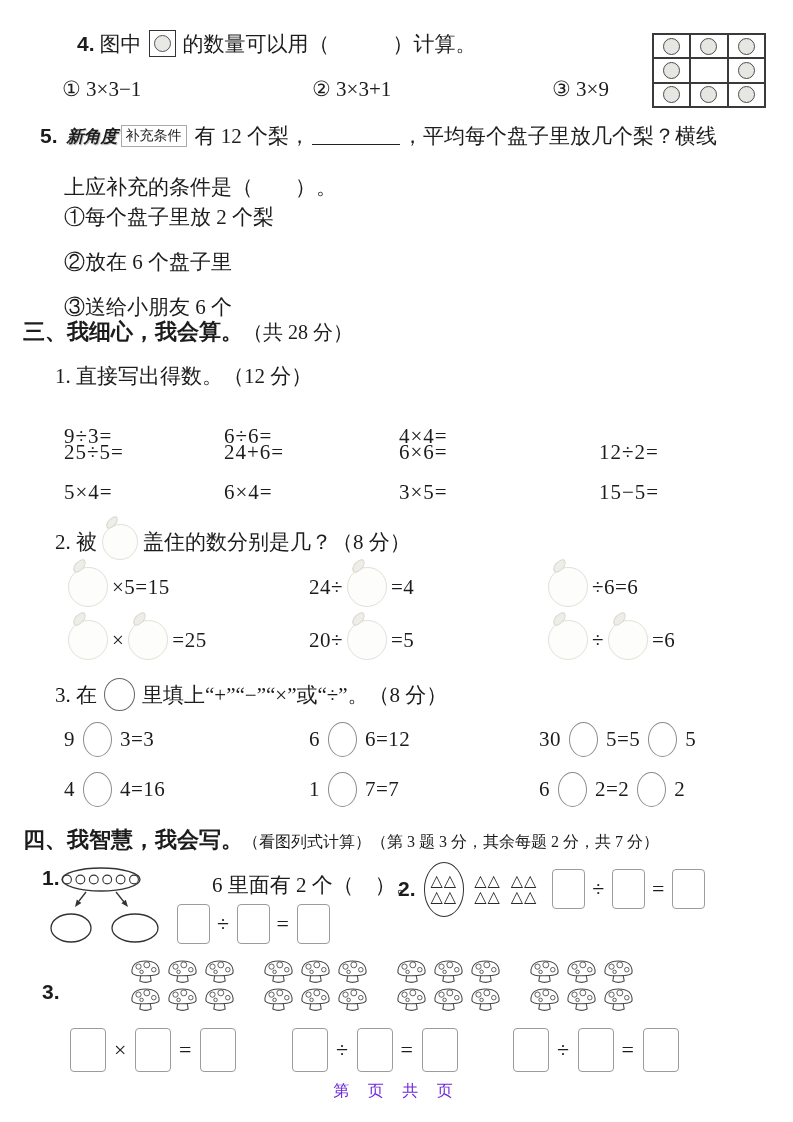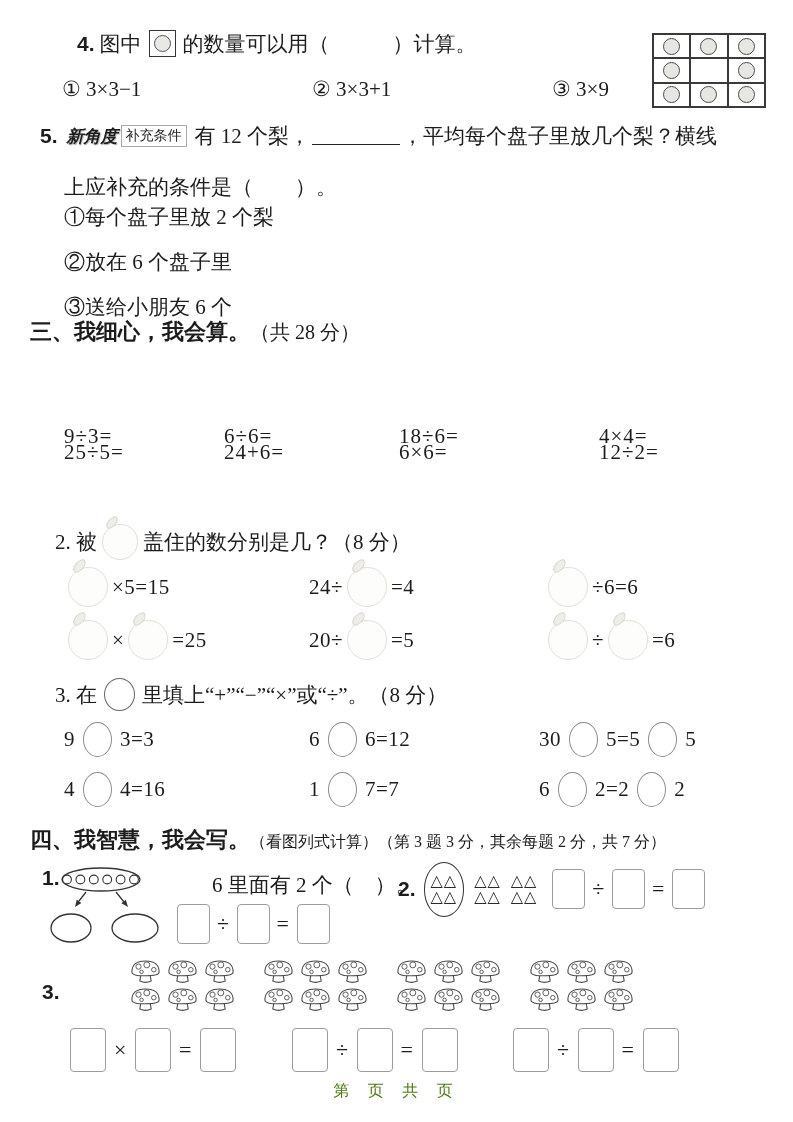--- a/index.html
+++ b/index.html
@@ -26,21 +26,21 @@
   
   .q5-line1 { left:40px; top:122px; font-size:21px; display:flex; align-items:center; white-space:nowrap; }
   .badge { display:inline-flex; align-items:center; margin:0 8px 0 4px; }
   .badge-bold { font-family:"Liberation Sans","DejaVu Sans",sans-serif; font-weight:700; font-style:italic;
     font-size:17px; text-shadow:1px 1px 0 #c6c6c6; }
   .badge-tag { font-size:14px; border:1px solid #a9a9a9; padding:1px 4px; margin-left:3px;
     font-family:"Liberation Sans","DejaVu Sans",sans-serif; }
   .blank-line { display:inline-block; width:88px; height:16px; border-bottom:1.6px solid #222; margin:0 2px; }
 
   
-  .sec-header { left:30px; font-size:22px; font-weight:700;
+  .sec-header { left:23px; font-size:22px; font-weight:700;
     font-family:"Liberation Sans","DejaVu Sans",sans-serif; white-space:nowrap;text-align:center; }
   .sec-header .score { font-weight:400; font-family:"Liberation Serif","DejaVu Serif",serif; font-size:20px; }
   .sub-label { left:55px; font-size:21px; white-space:nowrap; }
 
   
   .calc-row { left:64px; display:grid; grid-template-columns:160px 175px 200px auto;
     font-size:21px; letter-spacing:1px; }
 
   
   .eq-row { left:64px; display:grid; font-size:21px; align-items:center; }
@@ -69,21 +69,21 @@
   .sec4-q2 { display:flex; align-items:center; gap:8px; }
   .tri-groups { display:flex; align-items:center; gap:10px; }
   .tri-group { font-size:16px; line-height:1.02; letter-spacing:1px; color:#2a2a2a; text-align:center; white-space:nowrap; }
   .tri-group.circled { border:1.4px solid #333; border-radius:50%; padding:10px 6px; }
   .mush-groups { display:flex; gap:19px; }
   .mush-group { width:114px; display:flex; flex-wrap:wrap; }
   .mush { width:37px; height:28px; display:inline-block; }
   .eq-bottom { display:flex; align-items:center; font-size:22px; }
   .eq-bottom .ans-box { width:34px; height:42px; margin:0 8px; }
   .footer { left:0; top:1081px; width:793px; text-align:center; font-size:16px; letter-spacing:7px;
-    font-family:"Liberation Sans","DejaVu Sans",sans-serif; color:#4d7c0f; }
+    font-family:"Liberation Sans","DejaVu Sans",sans-serif; color:#6d28d9; }
 </style>
 </head>
 <body>
 
 <div class="page">
 
   <div class="abs t21" style="left:40px; top:30px;margin-left:37px;">
     <span class="qnum">4.</span><span>图中</span><span class="boxed-circle"></span><span>的数量可以用（　　　）计算。</span>
   </div>
 
@@ -133,31 +133,37 @@
   </div>
   <div class="abs t21" style="left:64px; top:165px;margin-top:8px;">上应补充的条件是（　　）。</div>
   <div class="abs t21" style="left:64px; top:203px;">①每个盘子里放 2 个梨</div>
   <div class="abs t21" style="left:64px; top:248px;">②放在 6 个盘子里</div>
   <div class="abs t21" style="left:64px; top:293px;">③送给小朋友 6 个</div>
 
   <div class="abs sec-header" style="top:317px;">
     <span>三、我细心，我会算。</span><span class="score">（共 28 分）</span>
   </div>
 
+  <div class="abs sub-label" style="top:362px;">1. 直接写出得数。（12 分）</div>
   <div class="abs calc-row" style="top:400px;margin-top:24px;">
       <span class="calc-cell">9÷3=</span>
       <span class="calc-cell">6÷6=</span>
-      <span class="calc-cell">18÷6=</span>
       <span class="calc-cell">4×4=</span>
     </div>
   <div class="abs calc-row" style="top:440px;">
       <span class="calc-cell">25÷5=</span>
       <span class="calc-cell">24+6=</span>
       <span class="calc-cell">6×6=</span>
       <span class="calc-cell">12÷2=</span>
+    </div>
+  <div class="abs calc-row" style="top:480px;">
+      <span class="calc-cell">5×4=</span>
+      <span class="calc-cell">6×4=</span>
+      <span class="calc-cell">3×5=</span>
+      <span class="calc-cell">15−5=</span>
     </div>
 
   <div class="abs sub-label" style="top:524px;">
     <span>2. 被</span><span class="peach-title"></span><span>盖住的数分别是几？（8 分）</span>
   </div>
   <div class="abs eq-row cols-3a" style="top:567px;">
       <div class="eq-cell">
         <span class="peach"></span>
         <span class="tok">×5=15</span>
       </div>

